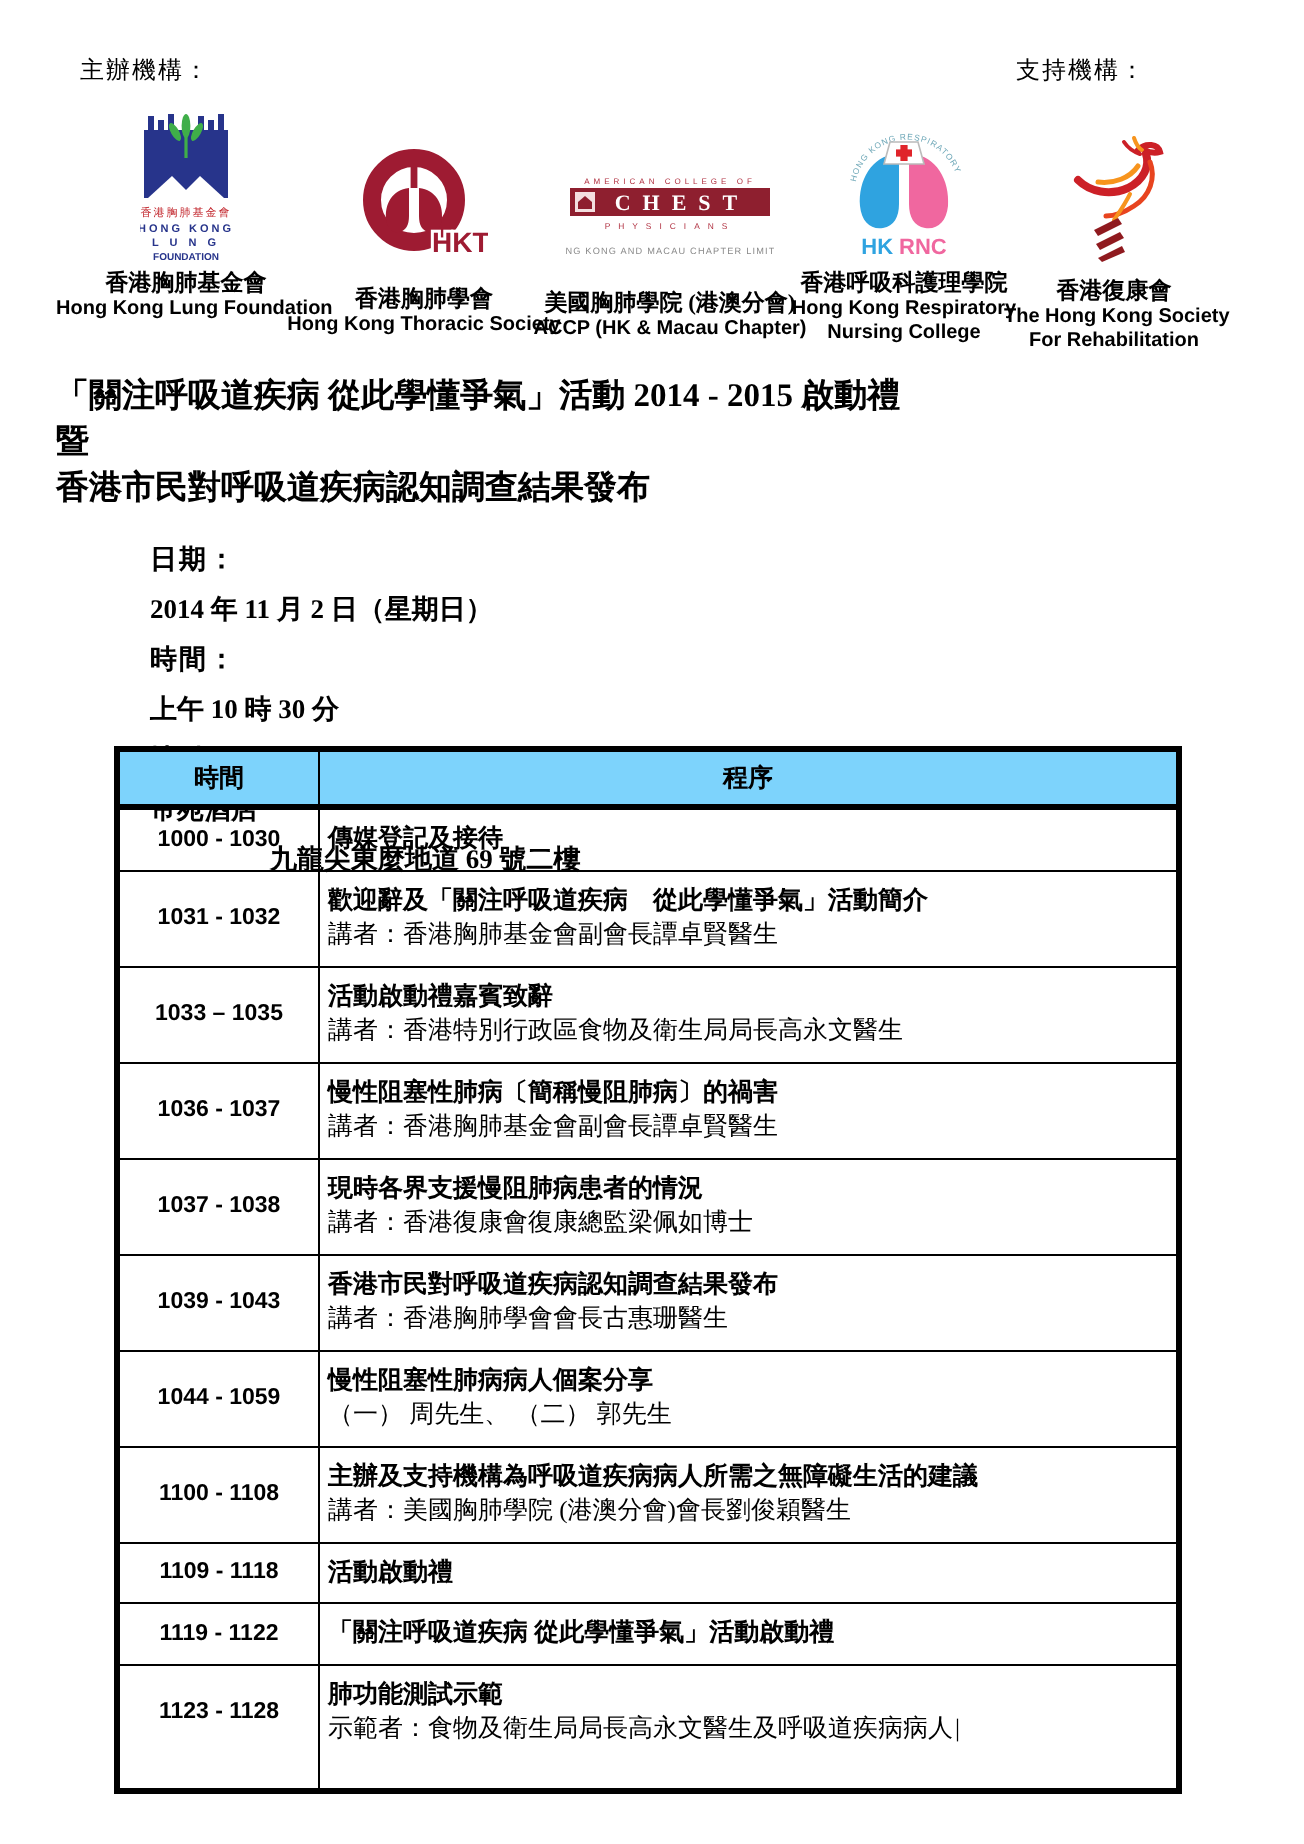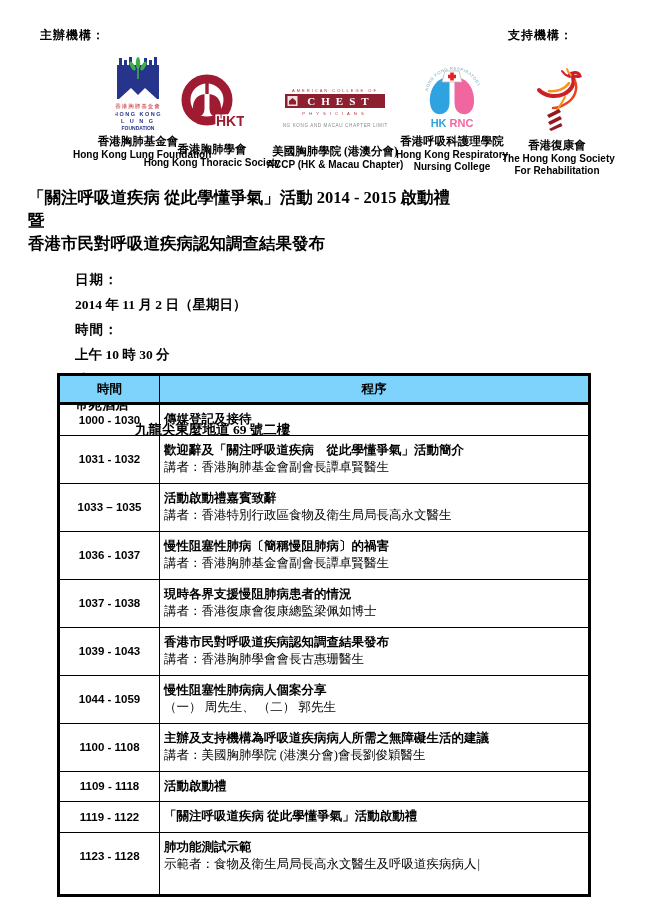--- a/index.html
+++ b/index.html
@@ -8,21 +8,21 @@
     width:652px;height:922px;
     background:#fff;
     font-family:"Liberation Serif","DejaVu Serif",serif;
     color:#000;
     overflow:hidden;
   }
   
   .org-label{
     position:absolute;top:27px;
     font-family:"Liberation Serif","DejaVu Serif",serif;
-    font-weight:bold;font-size:12px;letter-spacing:1px;
+    font-weight:normal;font-size:12px;letter-spacing:1px;
   }
   .org-label.left{left:40px;}
   .org-label.right{left:508px;}
 
   
   .logo-block{position:absolute;top:55px;text-align:center;}
   .logo-art{height:76px;display:flex;align-items:flex-end;justify-content:center;}
   .cap-zh{font-size:11.5px;font-weight:bold;margin-top:3px;white-space:nowrap;
           font-family:"Liberation Serif","DejaVu Serif",serif;}
   .cap-en{font-size:10px;font-weight:bold;line-height:11.5px;white-space:nowrap;
@@ -65,21 +65,21 @@
   svg text{font-family:"Liberation Sans","DejaVu Sans",sans-serif;}
 </style>
 </head>
 <body>
 
 <div class="page">
 
   <div class="org-label left">主辦機構：</div>
   <div class="org-label right">支持機構：</div>
 
-  <div class="logo-block" style="left:28px;width:130px;margin-left:45px;">
+  <div class="logo-block" style="left:28px;width:130px;">
     <div class="logo-art">
       <svg width="46" height="76" viewBox="0 0 46 76">
         <g fill="#27348b">
           <rect x="2" y="10" width="42" height="34"></rect>
           <rect x="4" y="3" width="3" height="9"></rect>
             <rect x="9" y="5" width="3" height="7"></rect>
           <rect x="14" y="2" width="3" height="10"></rect>
             <rect x="29" y="3" width="3" height="9"></rect>
           <rect x="34" y="5" width="3" height="7"></rect>
             <rect x="39" y="2" width="3" height="10"></rect>

